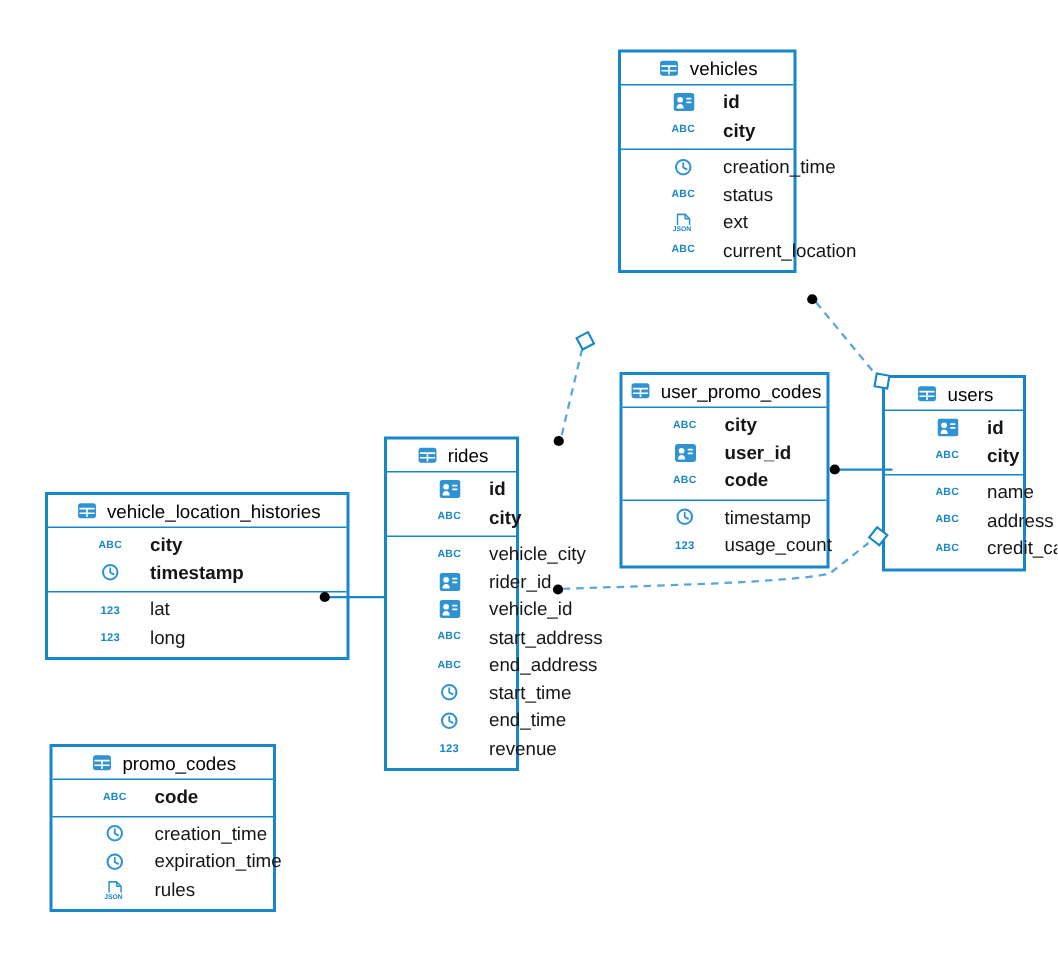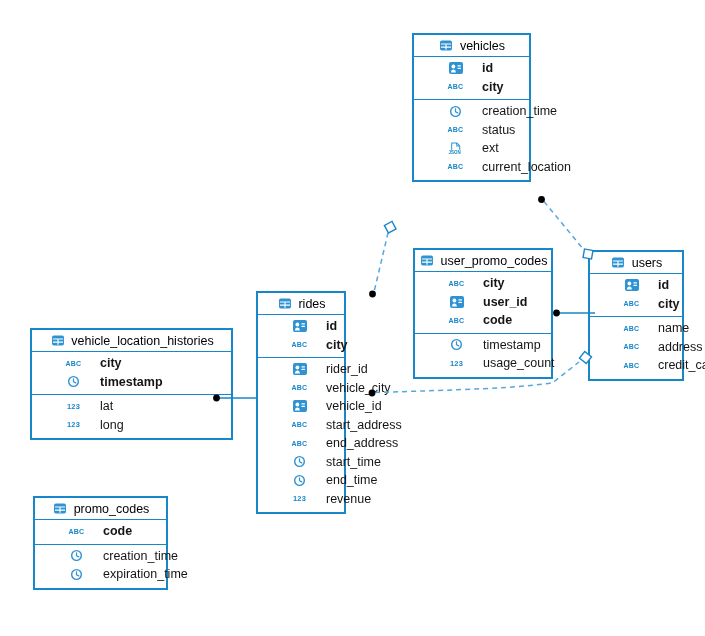--- a/index.html
+++ b/index.html
@@ -210,30 +210,30 @@
         <span class="fname">id</span>
       </div>
       <div class="row key">
         <span class="ricon abc">ABC</span>
         <span class="fname">city</span>
       </div>
     </div>
     <div class="tbl-sep"></div>
     <div class="sec cols">
       <div class="row">
+        <span class="ricon abc">ABC</span>
+        <span class="fname">vehicle_city</span>
+      </div>
+      <div class="row">
         <span class="ricon">
             <svg width="14" height="12" viewBox="0 0 14 12">
               <use href="#i-uuid"></use>
             </svg>
           </span>
         <span class="fname">rider_id</span>
-      </div>
-      <div class="row">
-        <span class="ricon abc">ABC</span>
-        <span class="fname">vehicle_city</span>
       </div>
       <div class="row">
         <span class="ricon">
             <svg width="14" height="12" viewBox="0 0 14 12">
               <use href="#i-uuid"></use>
             </svg>
           </span>
         <span class="fname">vehicle_id</span>
       </div>
       <div class="row">
@@ -296,21 +296,21 @@
         <span class="ricon num">123</span>
         <span class="fname">lat</span>
       </div>
       <div class="row">
         <span class="ricon num">123</span>
         <span class="fname">long</span>
       </div>
     </div>
   </div>
 
-  <div class="tbl" style="left:33px;top:496px;width:135px;">
+  <div class="tbl" style="left:33px;top:496px;width:151px;">
     <div class="tbl-header">
       <span class="ricon">
           <svg width="14" height="11" viewBox="0 0 14 12">
             <use href="#i-table"></use>
           </svg>
         </span>
       <span class="tbl-title">promo_codes</span>
     </div>
     <div class="sec keys">
       <div class="row key">
@@ -328,20 +328,29 @@
           </span>
         <span class="fname">creation_time</span>
       </div>
       <div class="row">
         <span class="ricon">
             <svg width="13" height="13" viewBox="0 0 14 14">
               <use href="#i-clock"></use>
             </svg>
           </span>
         <span class="fname">expiration_time</span>
+      </div>
+      <div class="row">
+        <span class="ricon">
+            <svg width="11" height="12" viewBox="0 0 13 14">
+              <use href="#i-json"></use>
+            </svg>
+            <span class="jlabel">JSON</span>
+          </span>
+        <span class="fname">rules</span>
       </div>
     </div>
   </div>
 
   <svg id="wires">
 
     <path d="M215,398 L257,398" stroke="#1787c9" stroke-width="1.5" fill="none"></path>
     <circle cx="216.5" cy="398" r="3.4" fill="#000"></circle>
 
     <path d="M555,313 L595,313" stroke="#1787c9" stroke-width="1.5" fill="none"></path>

